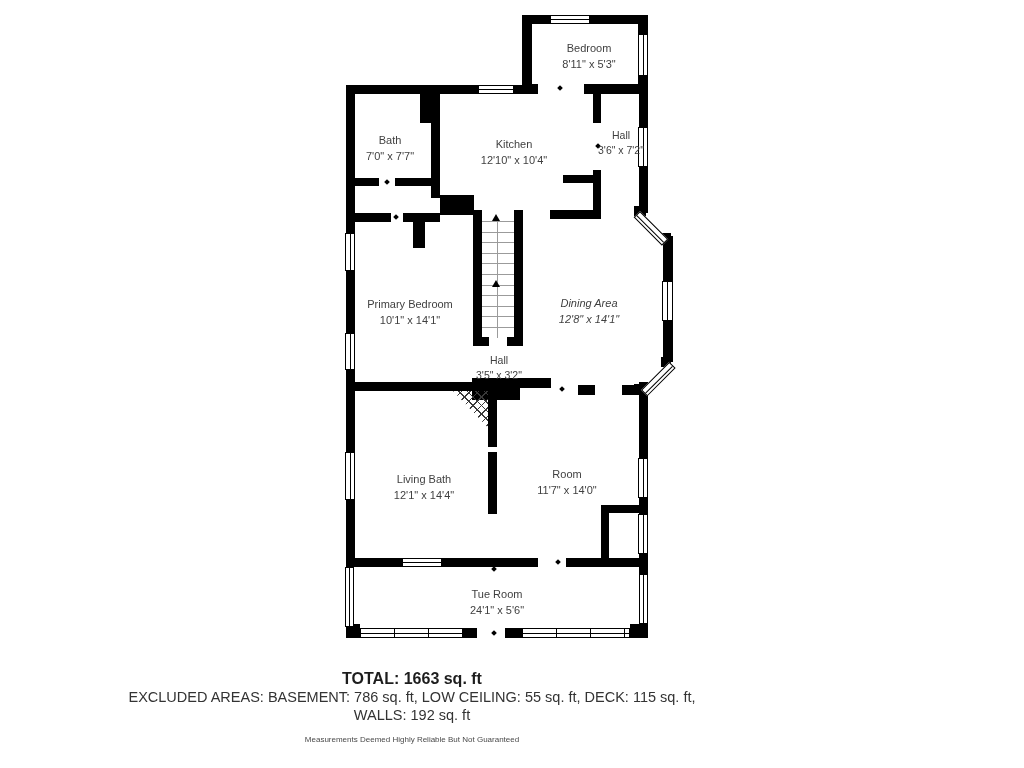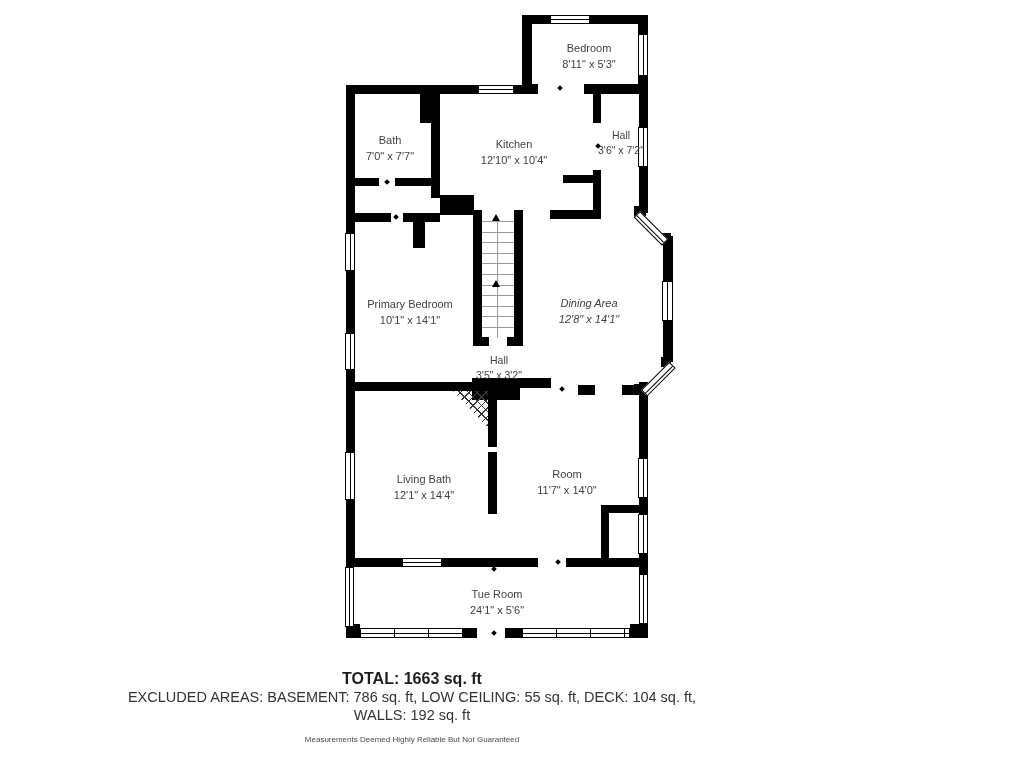--- a/index.html
+++ b/index.html
@@ -167,16 +167,16 @@
     <div>11'7" x 14'0"</div>
   </div>
   <div class="lbl" style="left:417px;top:586px;width:160px;">
     <div>Tue Room</div>
     <div>24'1" x 5'6"</div>
   </div>
 </div>
 
 <div class="summary">
   <div class="total">TOTAL: 1663 sq. ft</div>
-  <div class="line">EXCLUDED AREAS: BASEMENT: 786 sq. ft, LOW CEILING: 55 sq. ft, DECK: 104 sq. ft,</div>
+  <div class="line">EXCLUDED AREAS: BASEMENT: 786 sq. ft, LOW CEILING: 55 sq. ft, DECK: 115 sq. ft,</div>
   <div class="line">WALLS: 192 sq. ft</div>
   <div class="disclaimer">Measurements Deemed Highly Reliable But Not Guaranteed</div>
 </div>
 
 </body></html>

